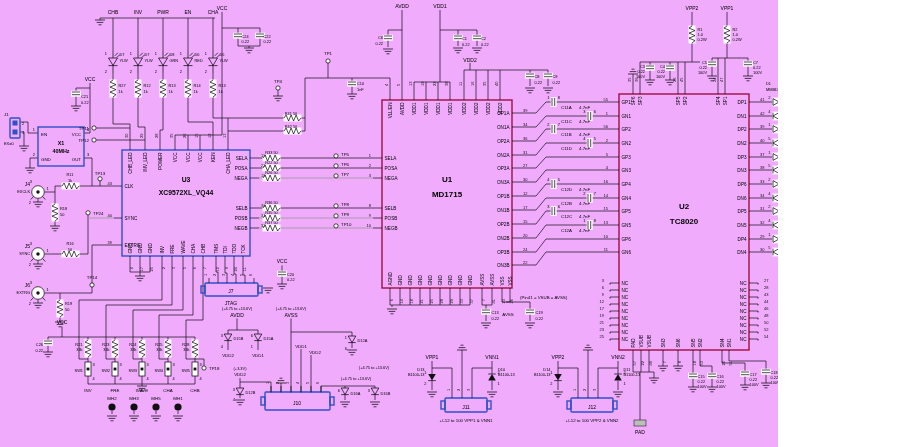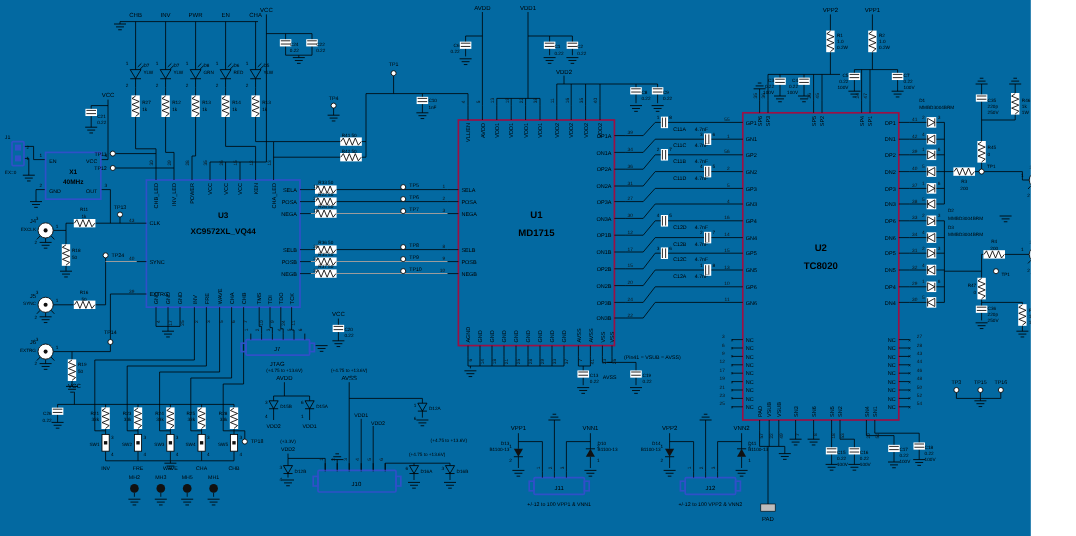--- a/index.html
+++ b/index.html
@@ -1,16 +1,16 @@
 <!DOCTYPE html>
 <html><head>
 <meta charset="utf-8">
 <style>
   html,body{margin:0;padding:0;background:#fff}
-  #stage{width:859px;height:447px;position:relative;background:#0369a1;overflow:hidden}
+  #stage{width:778px;height:447px;position:relative;background:#f0abfc;overflow:hidden}
   svg{display:block}
   text{font-family:"Liberation Sans","DejaVu Sans",sans-serif;fill:#000}
   .t35{font-size:3.9px}.t4{font-size:4.4px}.t45{font-size:5px}
   .t5b{font-size:5.4px;font-weight:700}
   .t65{font-size:6.8px;font-weight:700}.t75{font-size:8px;font-weight:700}
   .pn{font-size:4px;fill:#111}.pl{font-size:4.6px}
   .am{text-anchor:middle}.ae{text-anchor:end}
   .wire{stroke:#000;stroke-width:.65;fill:none}
   .wireg{stroke:#9c9c9c;stroke-width:.85;fill:none}
   .sym{stroke:#000;stroke-width:.7;fill:none}

